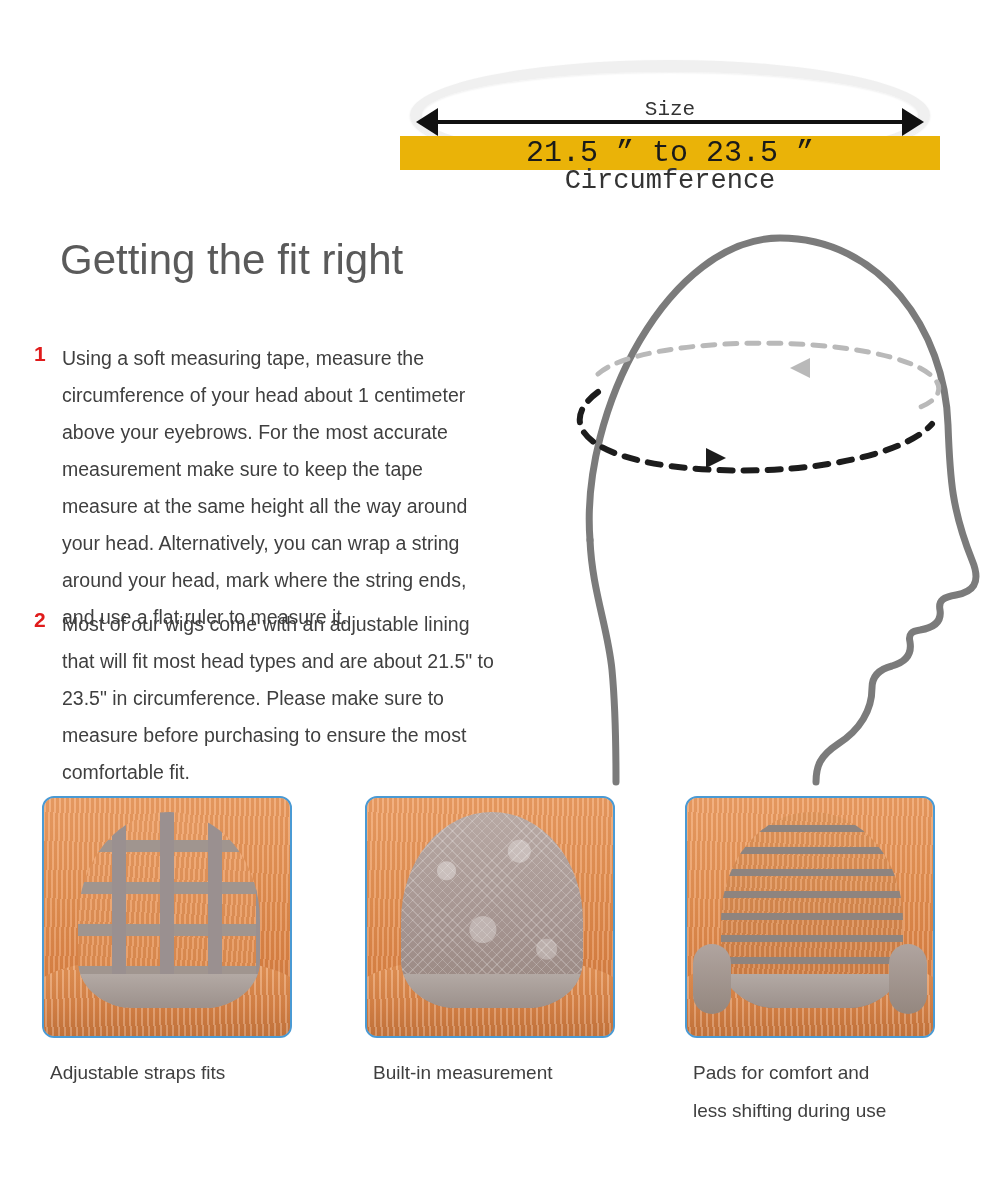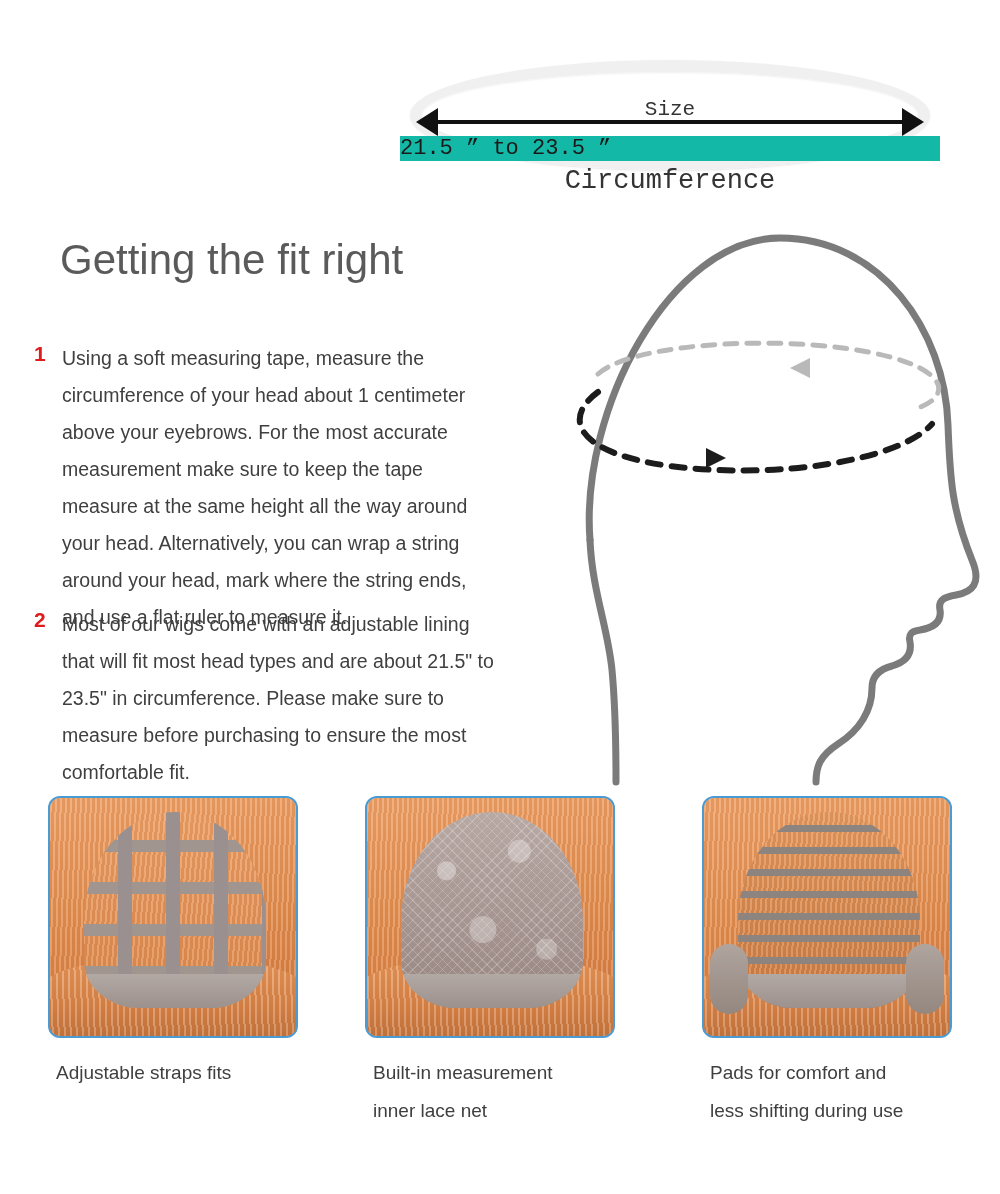--- a/index.html
+++ b/index.html
@@ -64,24 +64,24 @@
     left: 0; top: 58px;
     width: 540px;
     text-align: center;
     font-size: 21px;
     color: #333;
   }
   .ring-label-mid {
     position: absolute;
     left: 0; top: 96px;
     width: 540px;
-    text-align: left;
-    font-size: 22px;
+    text-align: center;
+    font-size: 30px;
     color: #1a1a1a;
-    background: #14b8a6;
+    background: #eab308;
   }
   .ring-label-bot {
     position: absolute;
     left: 0; top: 126px;
     width: 540px;
     text-align: center;
     font-size: 27px;
     color: #333;
   }
 
@@ -135,23 +135,23 @@
     position: absolute;
     left: 0;
     top: 796px;
     width: 1000px;
     height: 360px;
   }
   .feature {
     position: absolute;
     width: 250px;
   }
-  #feature-0 { left: 48px; }
+  #feature-0 { left: 42px; }
   #feature-1 { left: 365px; }
-  #feature-2 { left: 702px; }
+  #feature-2 { left: 685px; }
 
   .feature-img {
     width: 250px;
     height: 242px;
     border: 2px solid #4a9ad4;
     border-radius: 12px;
     box-sizing: border-box;
     overflow: hidden;
     position: relative;
     background: #cbbdb4;
@@ -318,21 +318,20 @@
     <div class="feature-img">
       <div class="hair-bg"></div>
       <div class="hair-bottom"></div>
       <div class="cap">
         <div class="lace"></div>
         <div class="cap-rim"></div>
       </div>
     </div>
     <div class="feature-caption">
       <div>Built-in measurement</div>
-      <div>inner lace net</div>
     </div>
   </div>
 
   <div class="feature" id="feature-2">
     <div class="feature-img">
       <div class="hair-bg"></div>
       <div class="hair-bottom"></div>
       <div class="cap">
         <div class="wefts"></div>
         <div class="cap-rim"></div>

